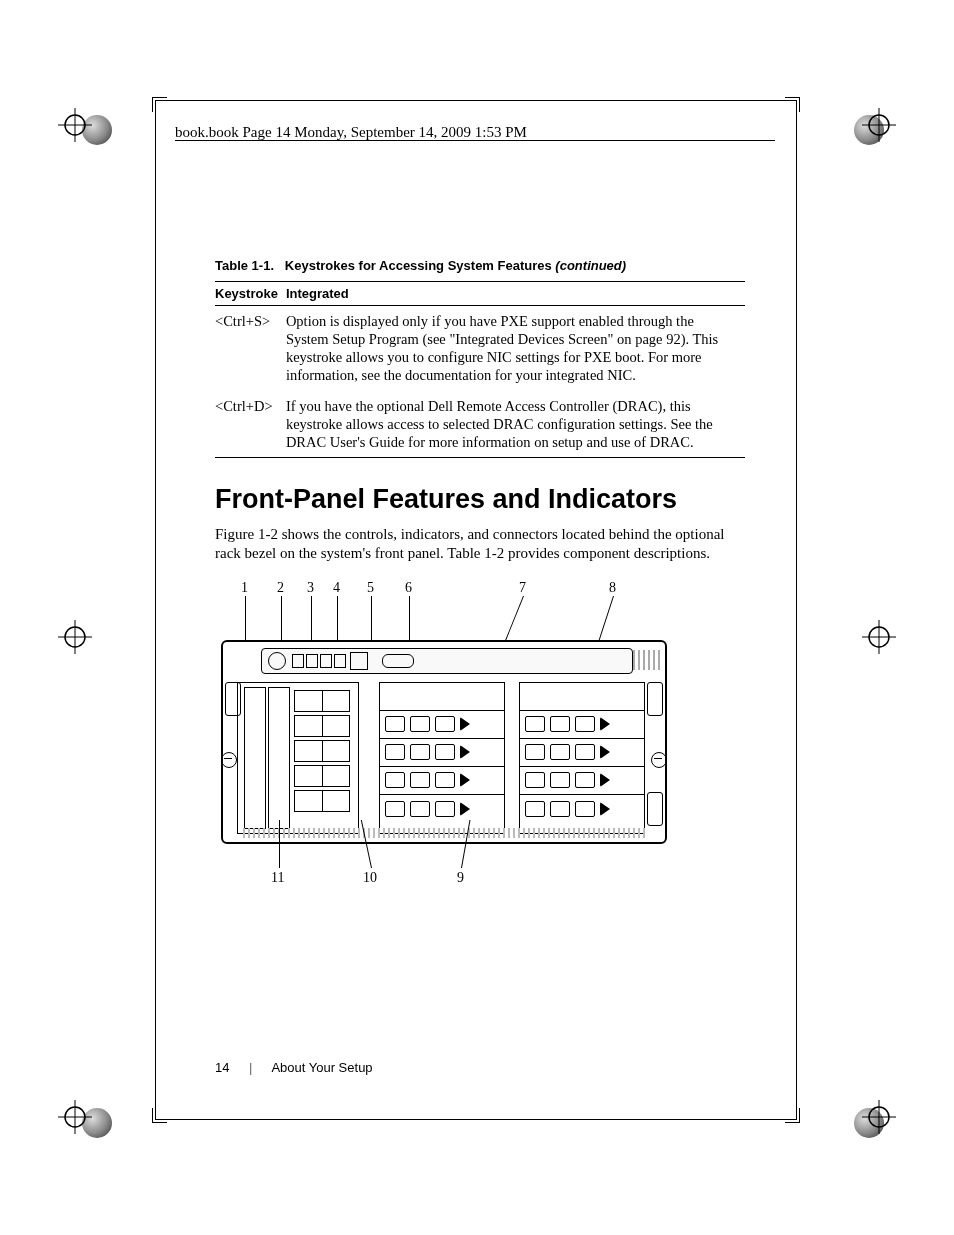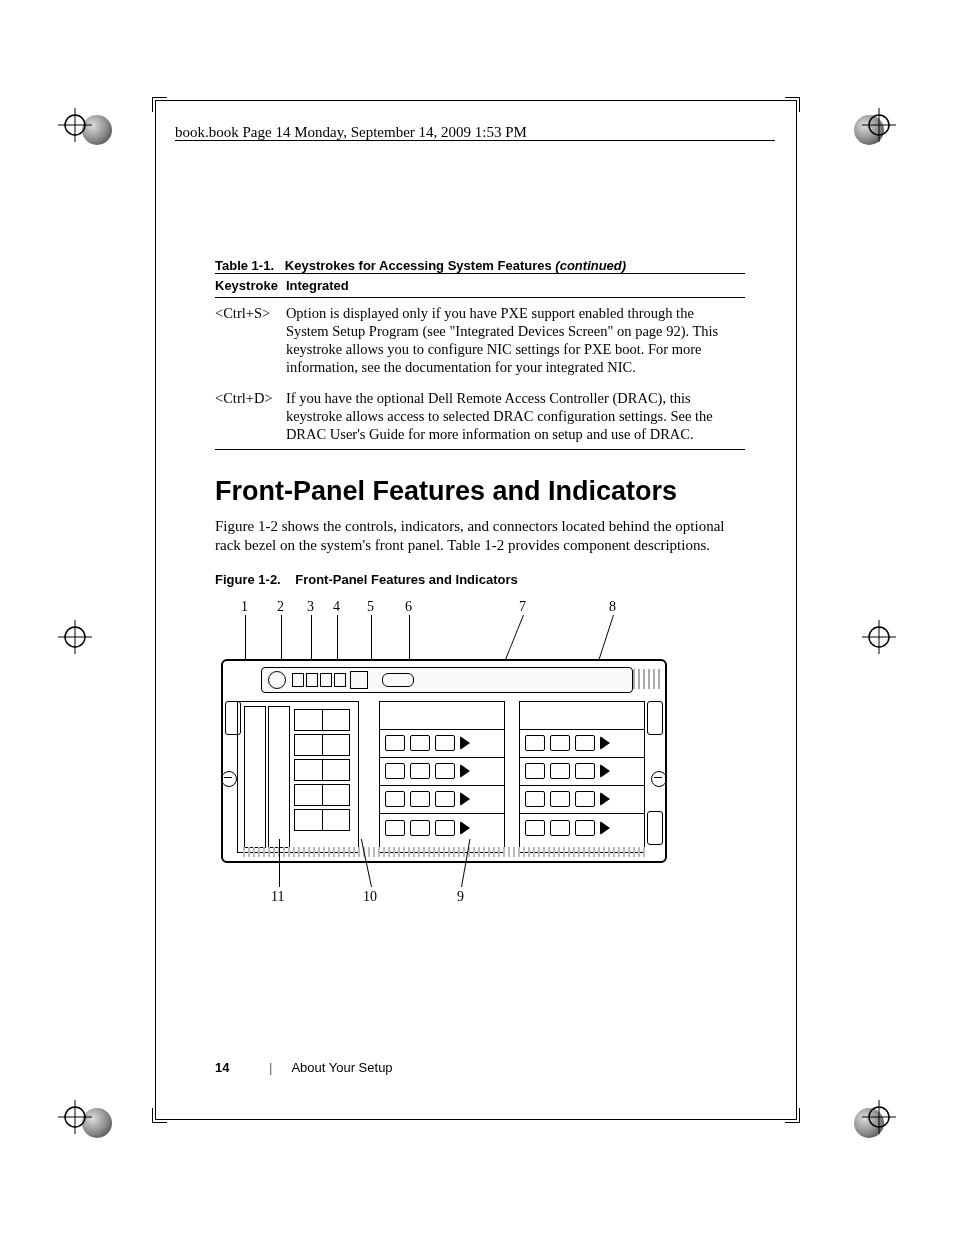--- a/index.html
+++ b/index.html
@@ -24,21 +24,21 @@
   .cc-tl{top:-4px;left:-4px;border-right:none;border-bottom:none}
   .cc-tr{top:-4px;right:-4px;border-left:none;border-bottom:none}
   .cc-bl{bottom:-4px;left:-4px;border-right:none;border-top:none}
   .cc-br{bottom:-4px;right:-4px;border-left:none;border-top:none}
   
   .hdr{position:absolute;top:124px;left:175px;width:600px;font-size:15px;font-family:"Times New Roman"}
   .hdr-line{position:absolute;top:140px;left:175px;width:600px;border-top:1px solid #000}
   
   .content{position:absolute;top:258px;left:215px;width:530px}
   .sans{font-family:Arial,Helvetica,sans-serif}
-  .table-caption{font-weight:bold;font-size:13px;}
+  .table-caption{font-weight:bold;font-size:13px;margin-bottom:8px}
   .table-caption .cont{font-style:italic;font-weight:bold}
   table.kt{border-collapse:collapse;width:100%;font-size:14.5px}
   table.kt th{font-family:Arial,Helvetica,sans-serif;font-weight:bold;text-align:left;border-top:1.5px solid #000;border-bottom:1px solid #000;padding:4px 8px 4px 0;font-size:13px}
   table.kt td{vertical-align:top;padding:6px 6px 6px 0;line-height:1.25}
   table.kt tr.last td{border-bottom:1.5px solid #000}
   table.kt td.key{white-space:nowrap;padding-right:8px}
   h1.sec{font-family:Arial,Helvetica,sans-serif;font-weight:bold;font-size:27px;margin:26px 0 10px 0}
   p.body{font-size:15px;line-height:1.3;margin:0 0 16px 0}
   .fig-caption{font-family:Arial,Helvetica,sans-serif;font-weight:bold;font-size:13px;margin:8px 0 12px 0}
   
@@ -70,21 +70,21 @@
   .drive-cage .hdd span{display:inline-block;width:18px;height:14px;border:1px solid #000;margin-left:5px;border-radius:2px}
   .drive-cage .hdd .tri{width:0;height:0;border:none;border-left:10px solid #000;border-top:7px solid transparent;border-bottom:7px solid transparent;margin-left:5px}
   .screw{position:absolute;width:14px;height:14px;border:1.5px solid #000;border-radius:50%}
   .screw::after{content:"";position:absolute;top:5px;left:2px;width:8px;border-top:1.5px solid #000}
   .side-tab{position:absolute;width:14px;height:32px;border:1.5px solid #000;border-radius:3px}
   .bottom-vent{position:absolute;bottom:4px;left:20px;width:404px;height:10px;background:repeating-linear-gradient(90deg,#bbb 0 2px,transparent 2px 5px)}
   .callout-bot{position:absolute;bottom:0;left:18px;width:100%;height:30px;font-size:14px}
   .callout-bot span{position:absolute;top:10px}
   
   .footer{position:absolute;top:1060px;left:215px;font-family:Arial,Helvetica,sans-serif;font-size:13px}
-  .footer .pn{font-weight:bold;margin-right:20px}
+  .footer .pn{font-weight:normal;}
   .footer .sep{margin:0 16px;color:#666}
 </style>
 </head>
 <body>
 
 <div class="page">
 
   <div class="textured-ball ball-tl"></div>
   <div class="textured-ball ball-tr"></div>
   <div class="textured-ball ball-bl"></div>
@@ -154,24 +154,20 @@
         <tr class="last">
           <td class="key">&lt;Ctrl+D&gt;</td>
           <td>If you have the optional Dell Remote Access Controller (DRAC), this keystroke allows access to selected DRAC configuration settings. See the DRAC User's Guide for more information on setup and use of DRAC.</td>
         </tr>
       </tbody>
     </table>
 
     <h1 class="sec">Front-Panel Features and Indicators</h1>
     <p class="body">Figure 1-2 shows the controls, indicators, and connectors located behind the optional rack bezel on the system's front panel. Table 1-2 provides component descriptions.</p>
 
-    <div class="fig-caption">
-      <span>Figure 1-2.</span>&nbsp;&nbsp;&nbsp;
-      <span>Front-Panel Features and Indicators</span>
-    </div>
 
     <div class="figure">
       <div class="callout-top">
         <span style="left:24px">1</span>
         <span style="left:60px">2</span>
         <span style="left:90px">3</span>
         <span style="left:116px">4</span>
         <span style="left:150px">5</span>
         <span style="left:188px">6</span>
         <span style="left:302px">7</span>

